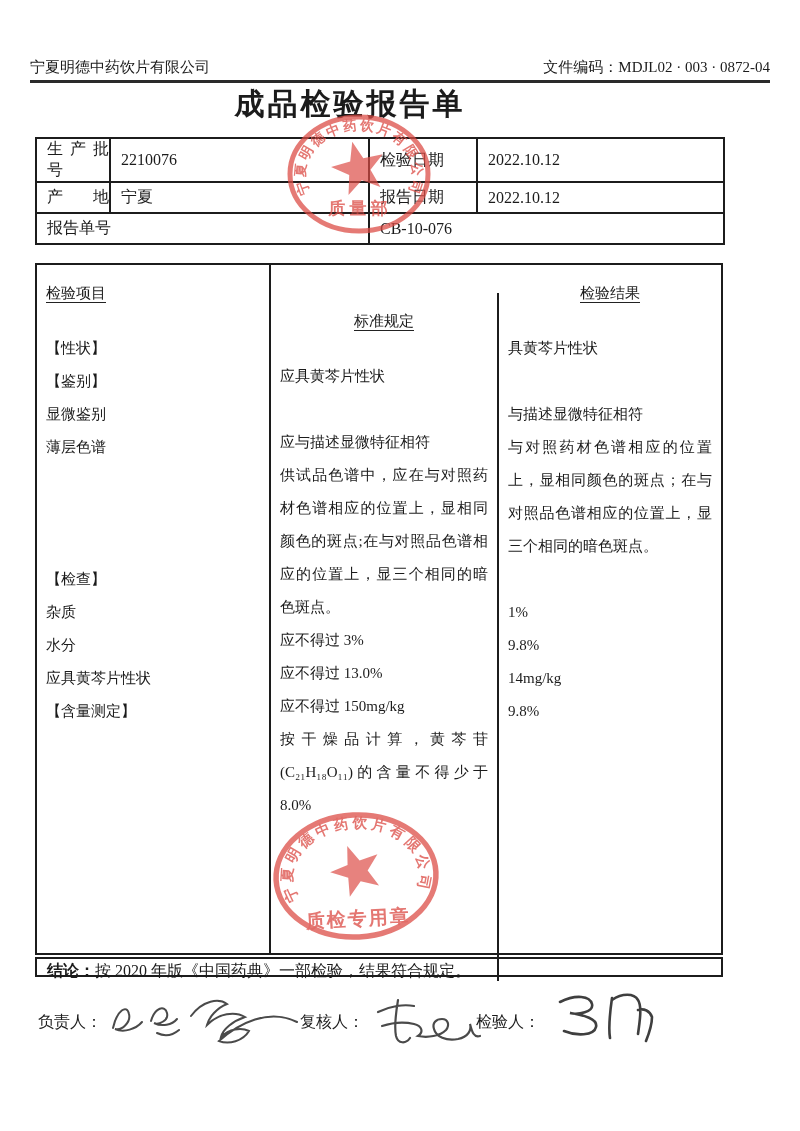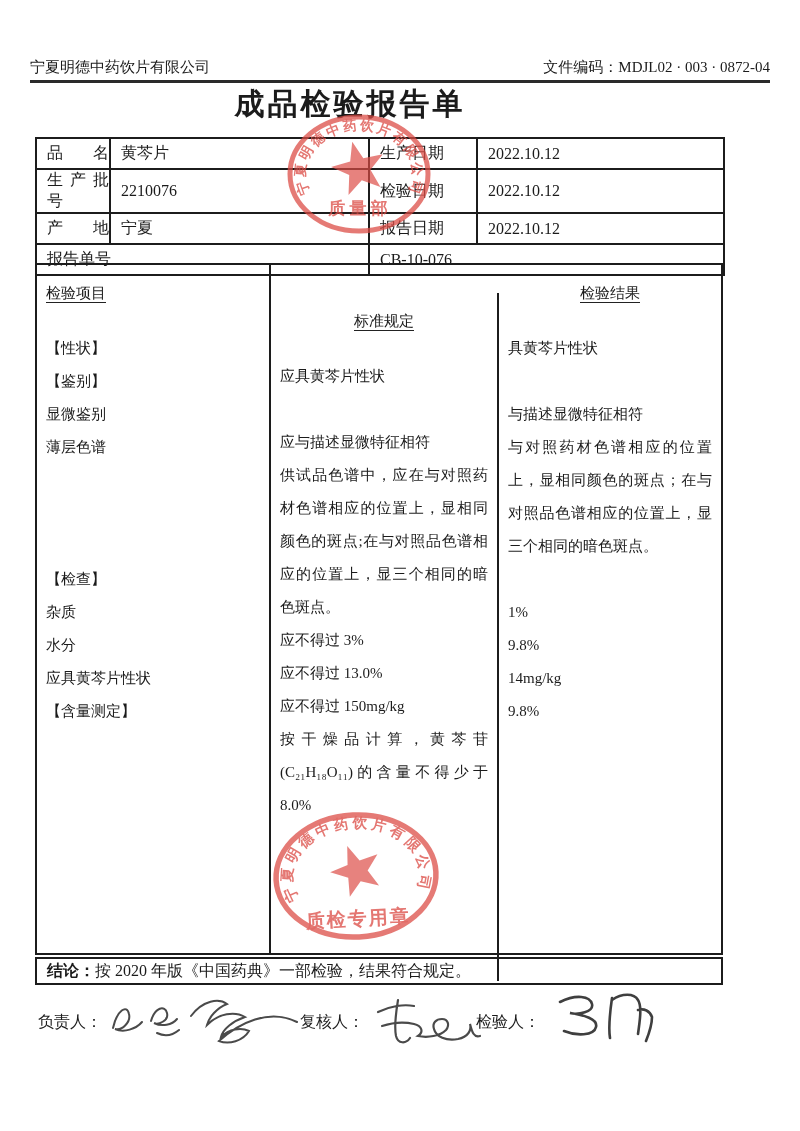--- a/index.html
+++ b/index.html
@@ -23,21 +23,21 @@
   .c2{width:228px;border-right:2px solid #1c1c1c;margin-top:28px;}
   .c3{flex:1;}
   .mr{height:33px;line-height:33px;font-size:15px;padding:0 9px;white-space:nowrap;}
   .c1 .mr{}
   .mh{height:55px;}
   .ctr{text-align:center;}
   .tall{height:132px;white-space:normal;text-align:justify;line-height:33px;}
   .dbl{height:66px;white-space:normal;text-align:justify;line-height:33px;}
   .und{border-bottom:1px solid #222;padding-bottom:1px;}
   
-  .concl{position:absolute;left:35px;top:957px;width:688px;height:28px;border:2px solid #1c1c1c;
+  .concl{position:absolute;left:35px;top:957px;width:688px;height:20px;border:2px solid #1c1c1c;
          box-sizing:border-box;line-height:24px;padding-left:10px;font-size:16px;white-space:nowrap;}
   .concl b{font-weight:bold;}
   
   .sigrow{position:absolute;left:0;top:1000px;width:671px;height:70px;}
   .siglabel{position:absolute;top:12px;font-size:16px;}
   .sigsvg{position:absolute;}
   
   .stamp{position:absolute;opacity:.82;pointer-events:none;z-index:6;}
 </style>
 </head>
@@ -51,26 +51,20 @@
   <div class="title">成品检验报告单</div>
 
   <table class="info">
     <colgroup>
         <col style="width:74px">
         <col style="width:259px">
         <col style="width:108px">
         <col style="width:247px">
       </colgroup>
     <tbody>
-        <tr>
-      <td><span class="jlabel">品　名</span></td>
-      <td>黄芩片</td>
-      <td>生产日期</td>
-      <td>2022.10.12</td>
-    </tr>
     <tr>
       <td><span class="jlabel">生产批号</span></td>
       <td>2210076</td>
       <td>检验日期</td>
       <td>2022.10.12</td>
     </tr>
     <tr>
       <td><span class="jlabel">产　地</span></td>
       <td>宁夏</td>
       <td>报告日期</td>

